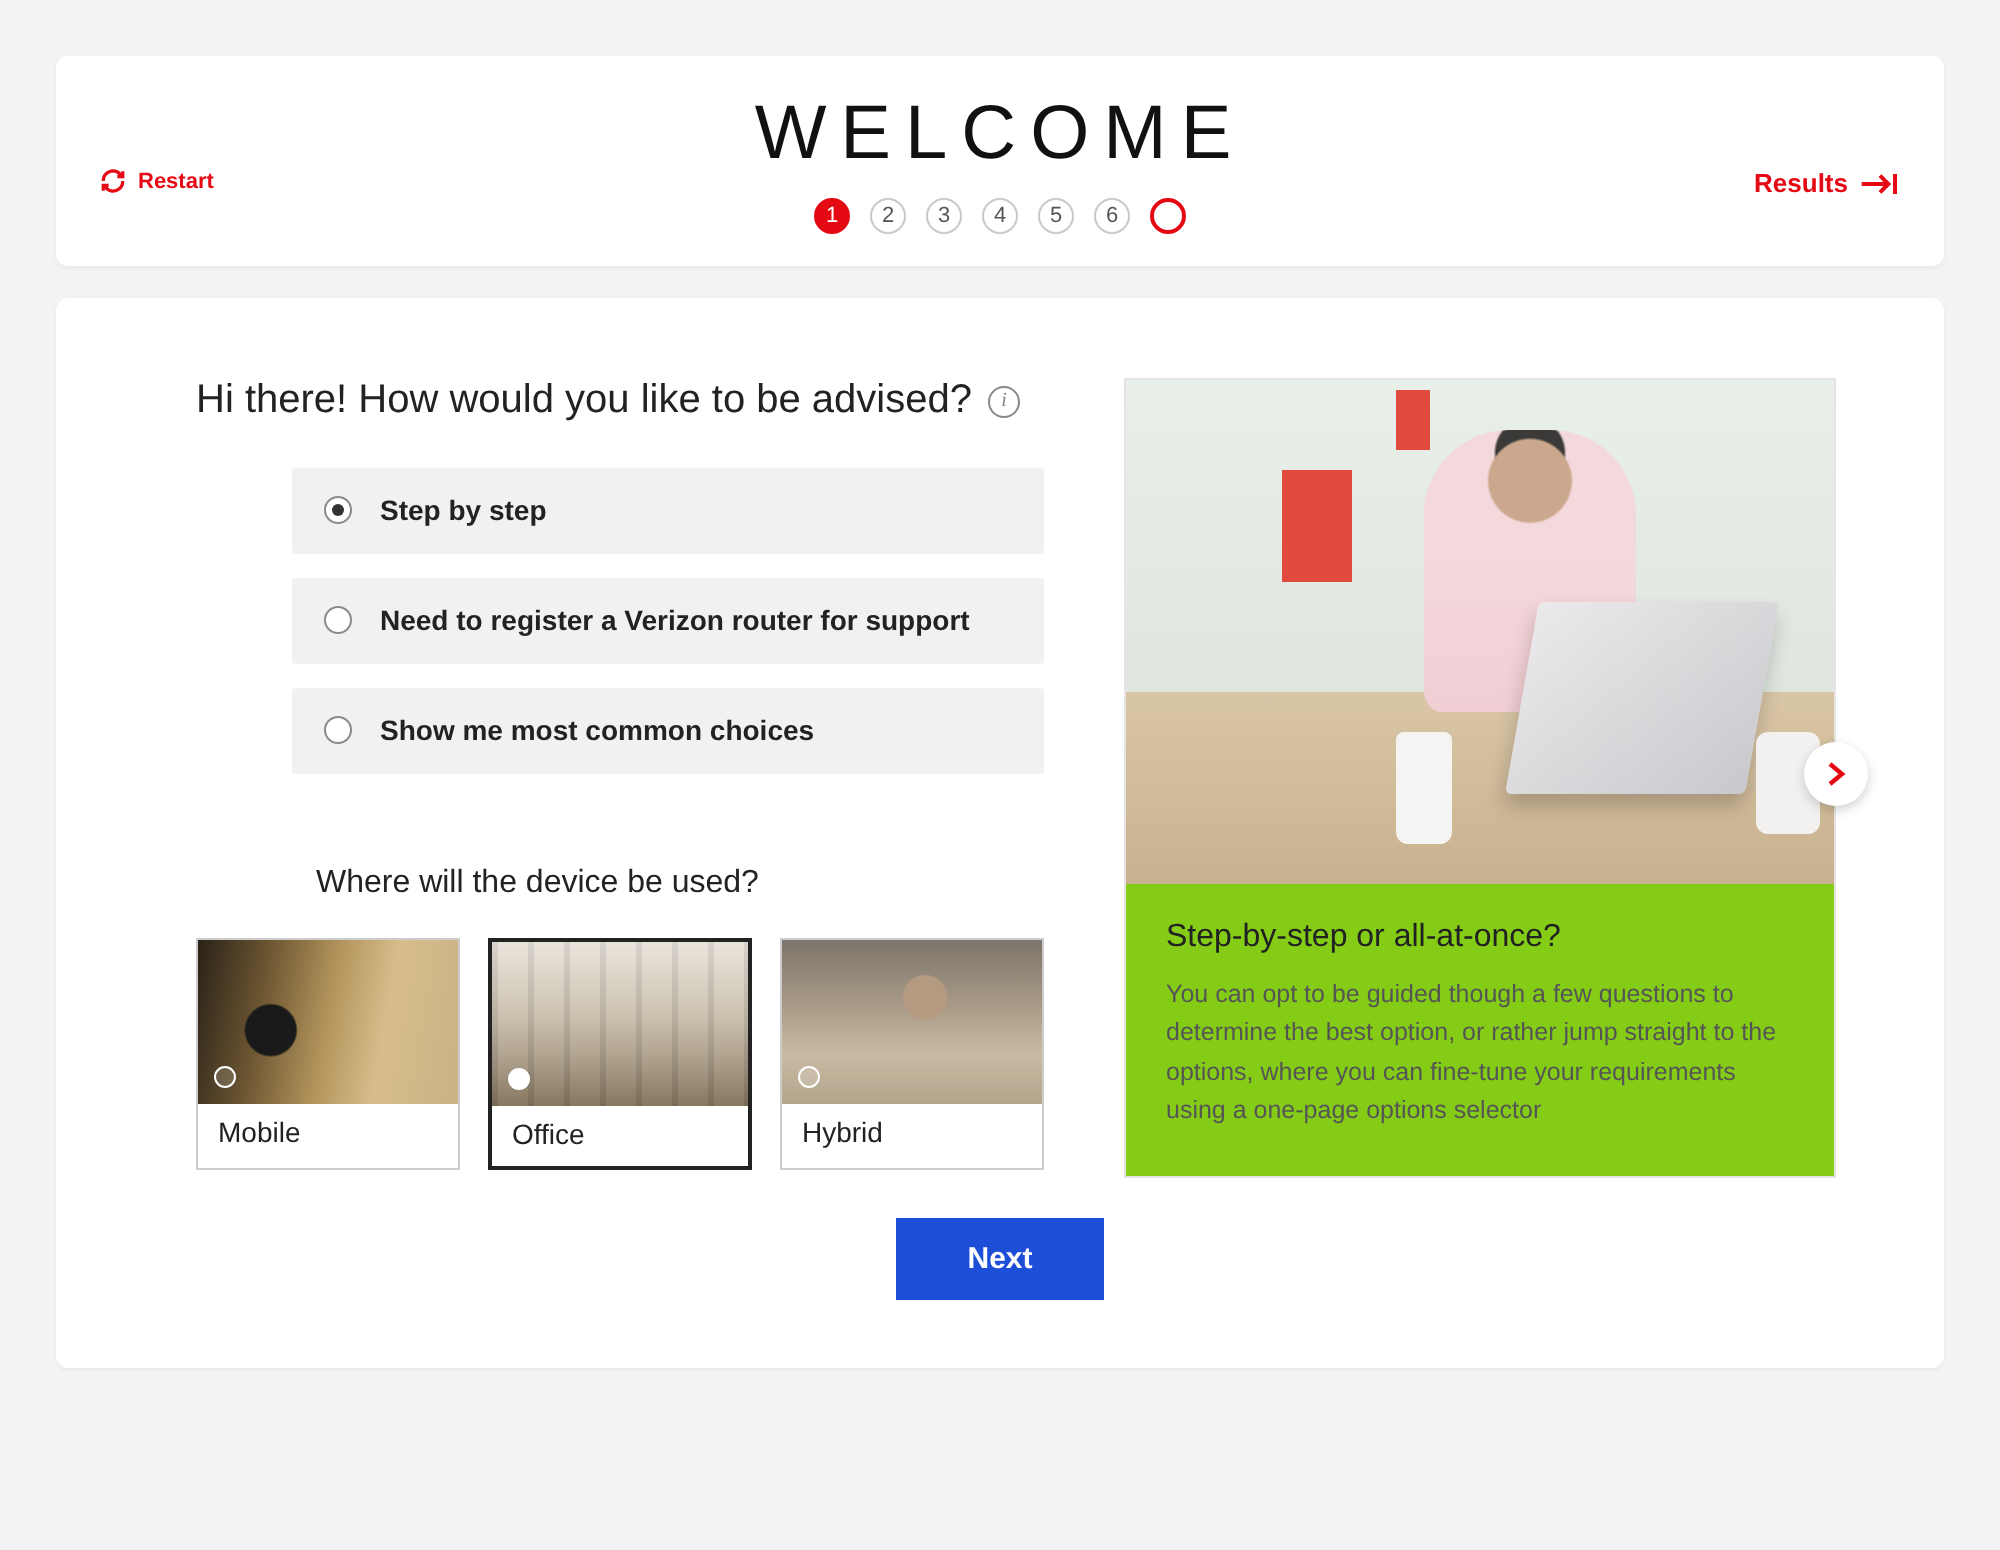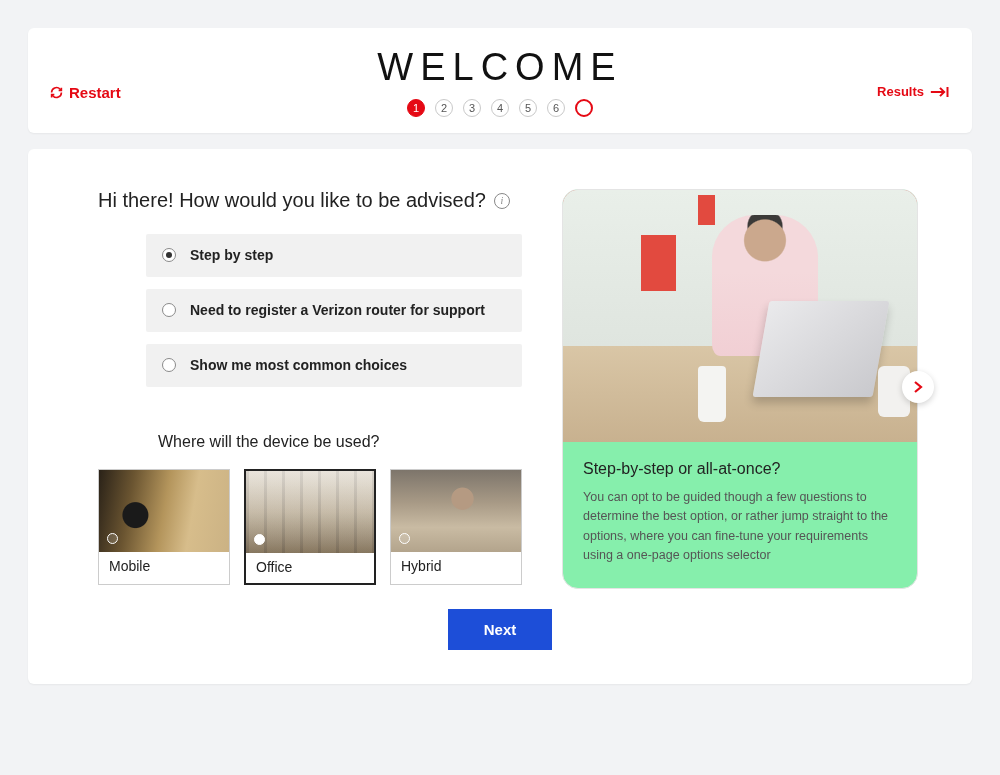--- a/index.html
+++ b/index.html
@@ -43,21 +43,21 @@
     font-size: 11px;
     display: flex;
     align-items: center; justify-content: center;
     color: #555;
     background: #fff;
   }
   .step.active { background: #e50914; border-color: #e50914; color: #fff; }
   .step.final { border: 2px solid #e50914; color: transparent; }
   .restart {
     position: absolute; left: 22px; top: 56px;
-    color: #e50914; font-size: 15px; font-weight: 600;
+    color: #e50914; font-size: 11px; font-weight: 600;
     display: flex; align-items: center; gap: 6px;
     cursor: pointer;
   }
   .results {
     position: absolute; right: 22px; top: 56px;
     color: #e50914; font-size: 13px; font-weight: 600;
     display: flex; align-items: center; gap: 6px;
     cursor: pointer;
   }
   .icon { display: inline-flex; }
@@ -130,23 +130,23 @@
       linear-gradient(180deg, #e9e3d7 0%, #c8bba4 50%, #8e7e65 100%);
   }
   .img-hybrid {
     background:
       radial-gradient(circle at 55% 35%, #b59a82 0 12%, transparent 13%),
       linear-gradient(180deg, #7d756b 0%, #a89a86 40%, #c9bba3 70%, #b3a48c 100%);
   }
   
   .panel {
     border: 1px solid #e4e4e4;
-    border-radius: 16px;
+    border-radius: 0;
     overflow: hidden;
-    background: #86efac;
+    background: #84cc16;
   }
   .panel-img {
     width: 100%; height: 252px; position: relative;
     background:
       
       linear-gradient(135deg, #e9e9ec 0 0),
       radial-gradient(ellipse at 72% 50%, #e8e8ea 0 20%, transparent 21%),
       
       linear-gradient(#e2493f, #e2493f),
       

